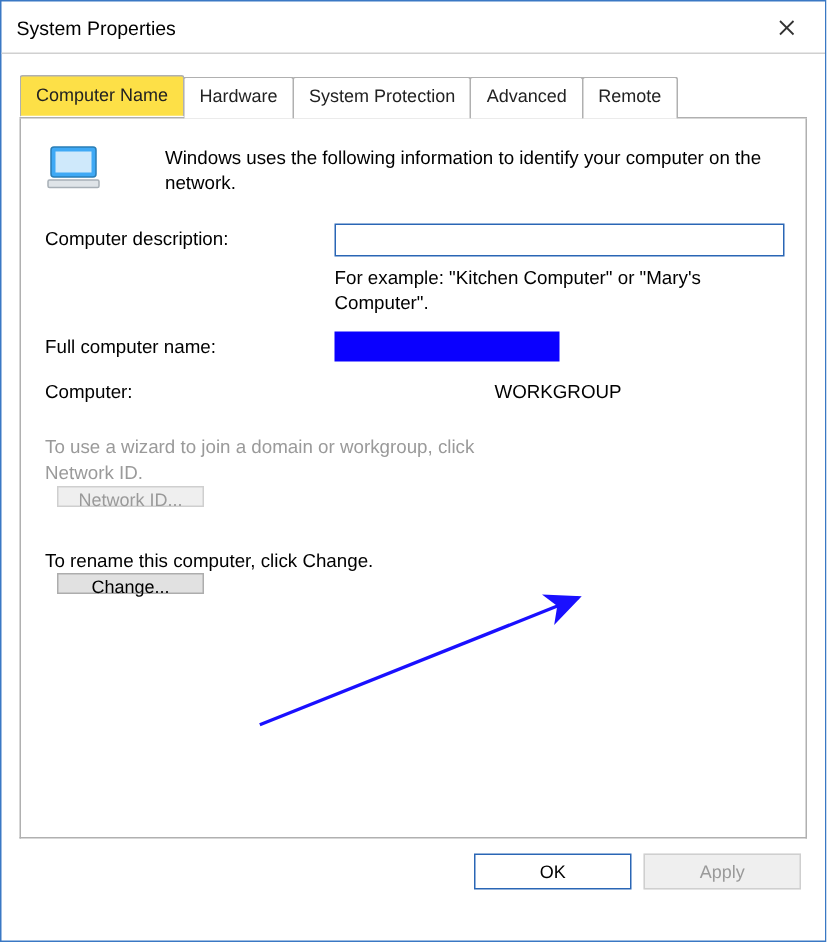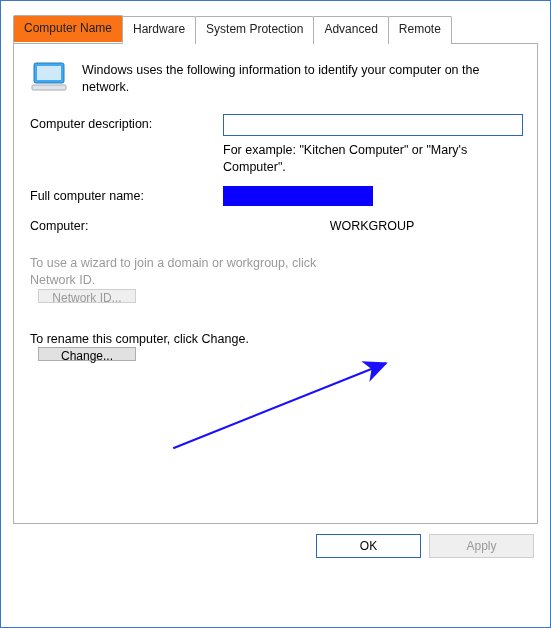--- a/index.html
+++ b/index.html
@@ -55,36 +55,36 @@
     background: #fff;
     border: 1px solid #b0b0b0;
     border-bottom: none;
     margin-right: -1px;
     position: relative;
     top: 1px;
     cursor: pointer;
     border-radius: 2px 2px 0 0;
   }
   .tab.active {
-    background: #f97316;
+    background: #fde047;
     border-bottom: 1px solid #fff;
     z-index: 2;
     padding-bottom: 7px;
     top: 0;
     text-align: center;
   }
   .tabpage {
     border: 1px solid #b0b0b0;
     border-top: none;
     padding: 16px 16px 12px 16px;
     height: 480px;
     box-sizing: border-box;
     position: relative;
   }
-  .row { display:flex; align-items:flex-end; }
+  .row { display:flex; align-items:flex-end;gap:28px; }
   .pc-icon {
     width: 40px;
     height: 36px;
     margin-right: 12px;
     flex: 0 0 auto;
   }
   .intro-text {
     font-size: 12.5px;
     line-height: 1.35;
     padding-top: 2px;
@@ -186,20 +186,29 @@
     background: #efefef;
     cursor: default;
     border-color: #cfcfcf;
   }
 </style>
 </head>
 <body>
 
 <div class="window">
 
+  <div class="titlebar">
+    <div class="titlebar-title">System Properties</div>
+    <div class="close-btn">
+      <svg width="11" height="11" viewBox="0 0 11 11">
+        <line x1="1" y1="1" x2="10" y2="10" stroke="#333" stroke-width="1.2"></line>
+        <line x1="10" y1="1" x2="1" y2="10" stroke="#333" stroke-width="1.2"></line>
+      </svg>
+    </div>
+  </div>
 
   <div class="tabs-area">
     <div class="tabstrip">
       <div class="tab active">Computer Name</div>
       <div class="tab">Hardware</div>
       <div class="tab">System Protection</div>
       <div class="tab">Advanced</div>
       <div class="tab">Remote</div>
     </div>
 

